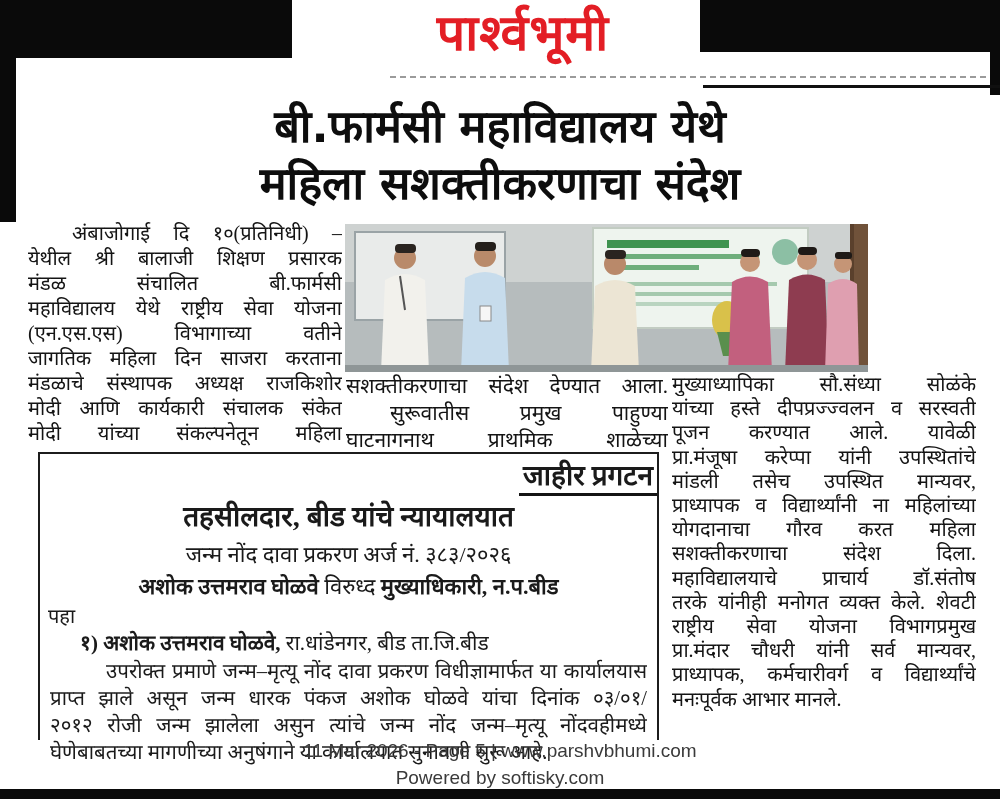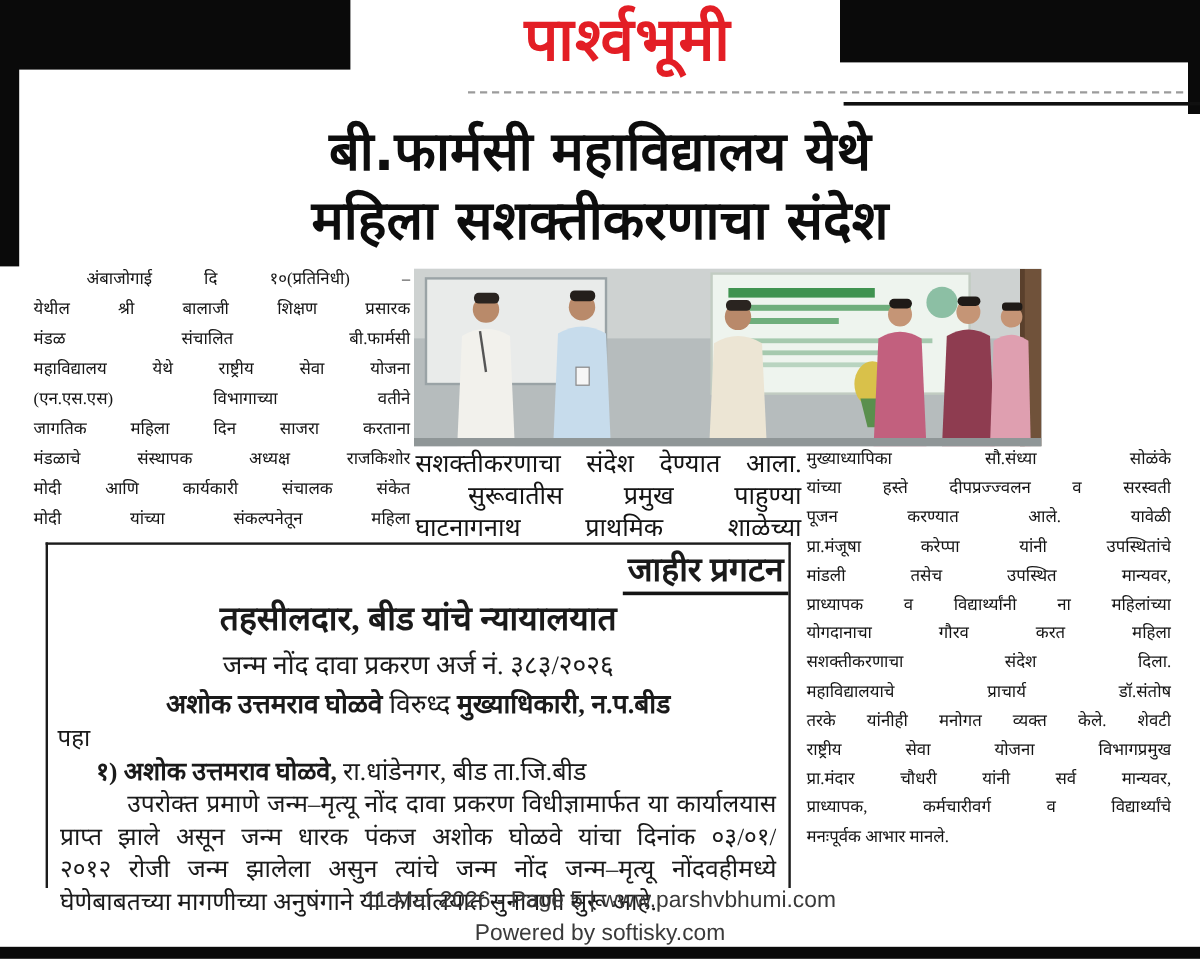--- a/index.html
+++ b/index.html
@@ -17,21 +17,21 @@
   }
   .dashline{left:390px;top:76px;width:596px;border-top:2px dashed #9b9b9b;height:0;}
   .topline{left:703px;top:85px;width:297px;height:3px;background:#101010;}
   
   .headline{
     left:30px;top:98px;width:940px;text-align:center;
     font-family:"DejaVu Sans","Liberation Sans",sans-serif;
     font-weight:700;font-size:45px;line-height:57px;color:#0d0d0d;
   }
   
-  .col{font-size:14px;line-height:25px;color:#141414;}
+  .col{font-size:20px;line-height:25px;color:#141414;}
   .col .ln{text-align:justify;text-align-last:justify;white-space:nowrap;overflow:hidden;}
   .col .ln.first{padding-left:44px;}
   .col .ln.endp{text-align:left;text-align-last:left;}
   .col1{left:28px;top:221px;width:314px;}
   .col2{left:346px;top:373px;width:322px;font-size:21px;line-height:27px;}
   .col3{left:672px;top:372px;width:304px;line-height:24.2px;}
   
   .photo{left:345px;top:224px;width:523px;height:148px;background:#b9bfc0;overflow:hidden;}
   
   .noticebox{

